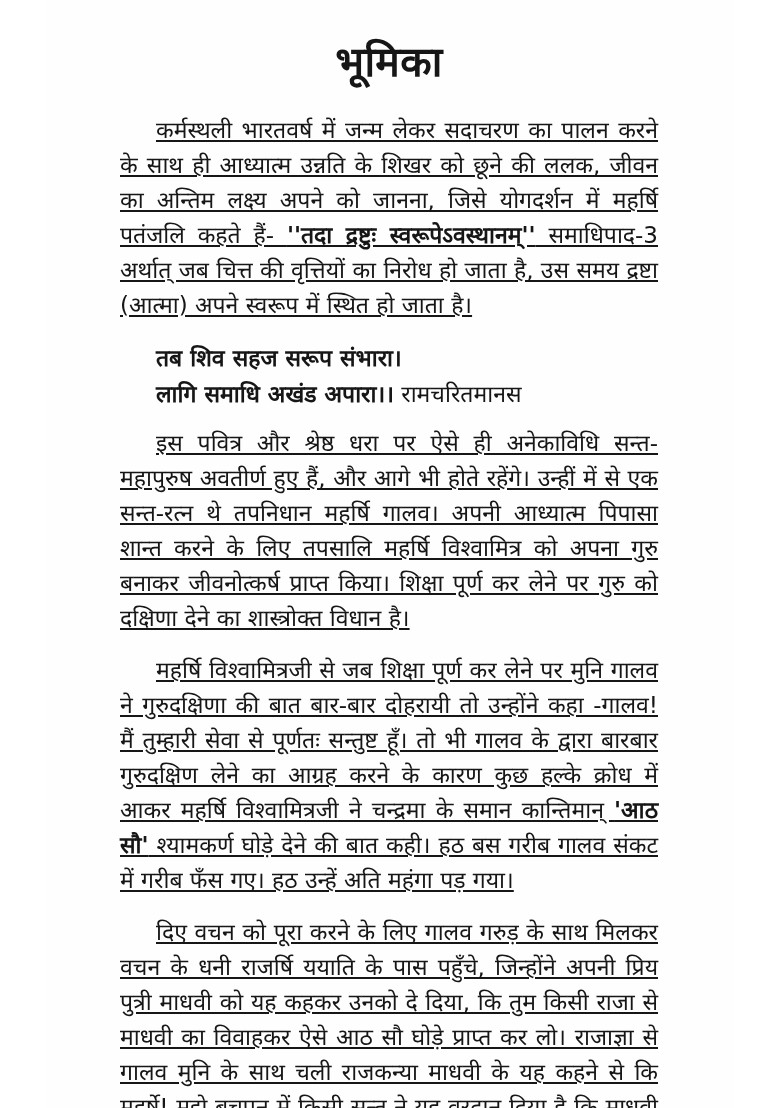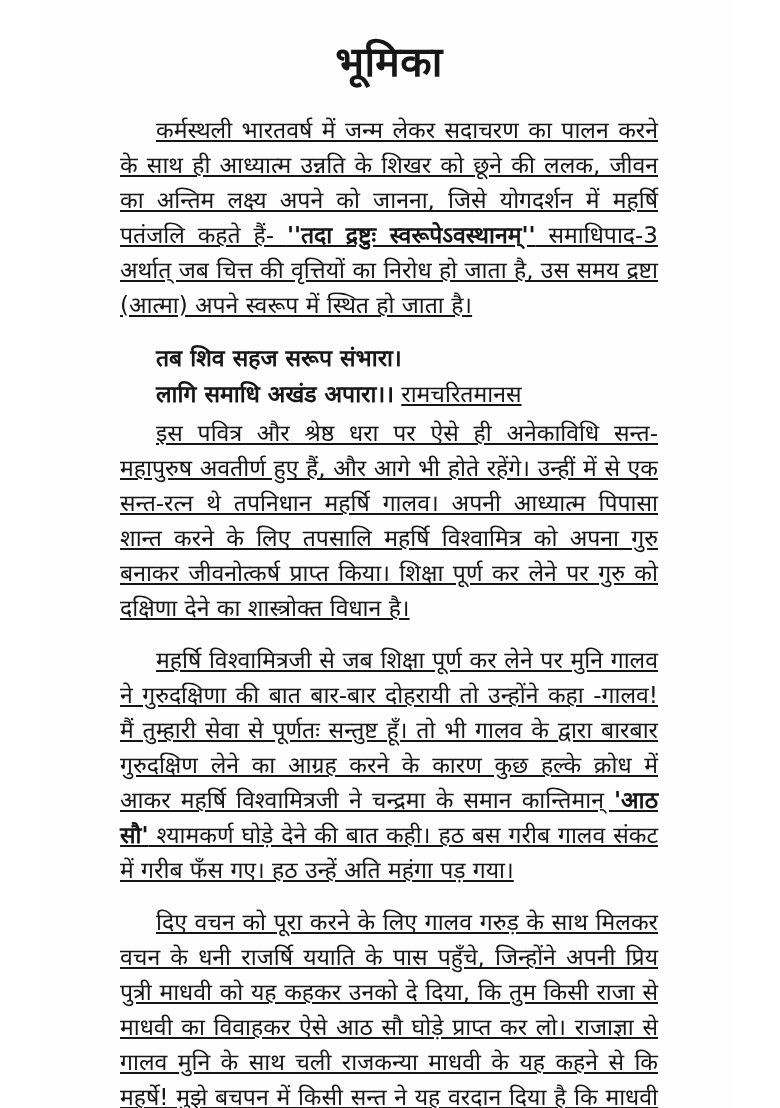--- a/index.html
+++ b/index.html
@@ -32,30 +32,29 @@
     font-size: 23px;
     line-height: 35px;
     text-align: justify;
     text-indent: 36px;
     text-decoration: underline;
   }
   .para .bold {
     font-weight: 700;
   }
   .verse {
-    margin: 4px 0 4px 36px;
+    margin: 4px 0 14px 36px;
     font-size: 23px;
     line-height: 36px;
   }
   .verse .bold {
     font-weight: 700;
   }
   .verse .source {
     font-weight: 400;
-    text-decoration: underline;
   }
 </style>
 </head>
 <body>
 
 <div class="page">
 
   <h1 class="title">भूमिका</h1>
 
   <p class="para"><span>कर्मस्थली भारतवर्ष में जन्म लेकर सदाचरण का पालन करने के साथ ही आध्यात्म उन्नति के शिखर को छूने की ललक, जीवन का अन्तिम लक्ष्य अपने को जानना, जिसे योगदर्शन में महर्षि पतंजलि कहते हैं- </span><span class="bold">''तदा द्रष्टुः स्वरूपेऽवस्थानम्''</span><span> समाधिपाद-3 अर्थात् जब चित्त की वृत्तियों का निरोध हो जाता है, उस समय द्रष्टा (आत्मा) अपने स्वरूप में स्थित हो जाता है।</span></p>

